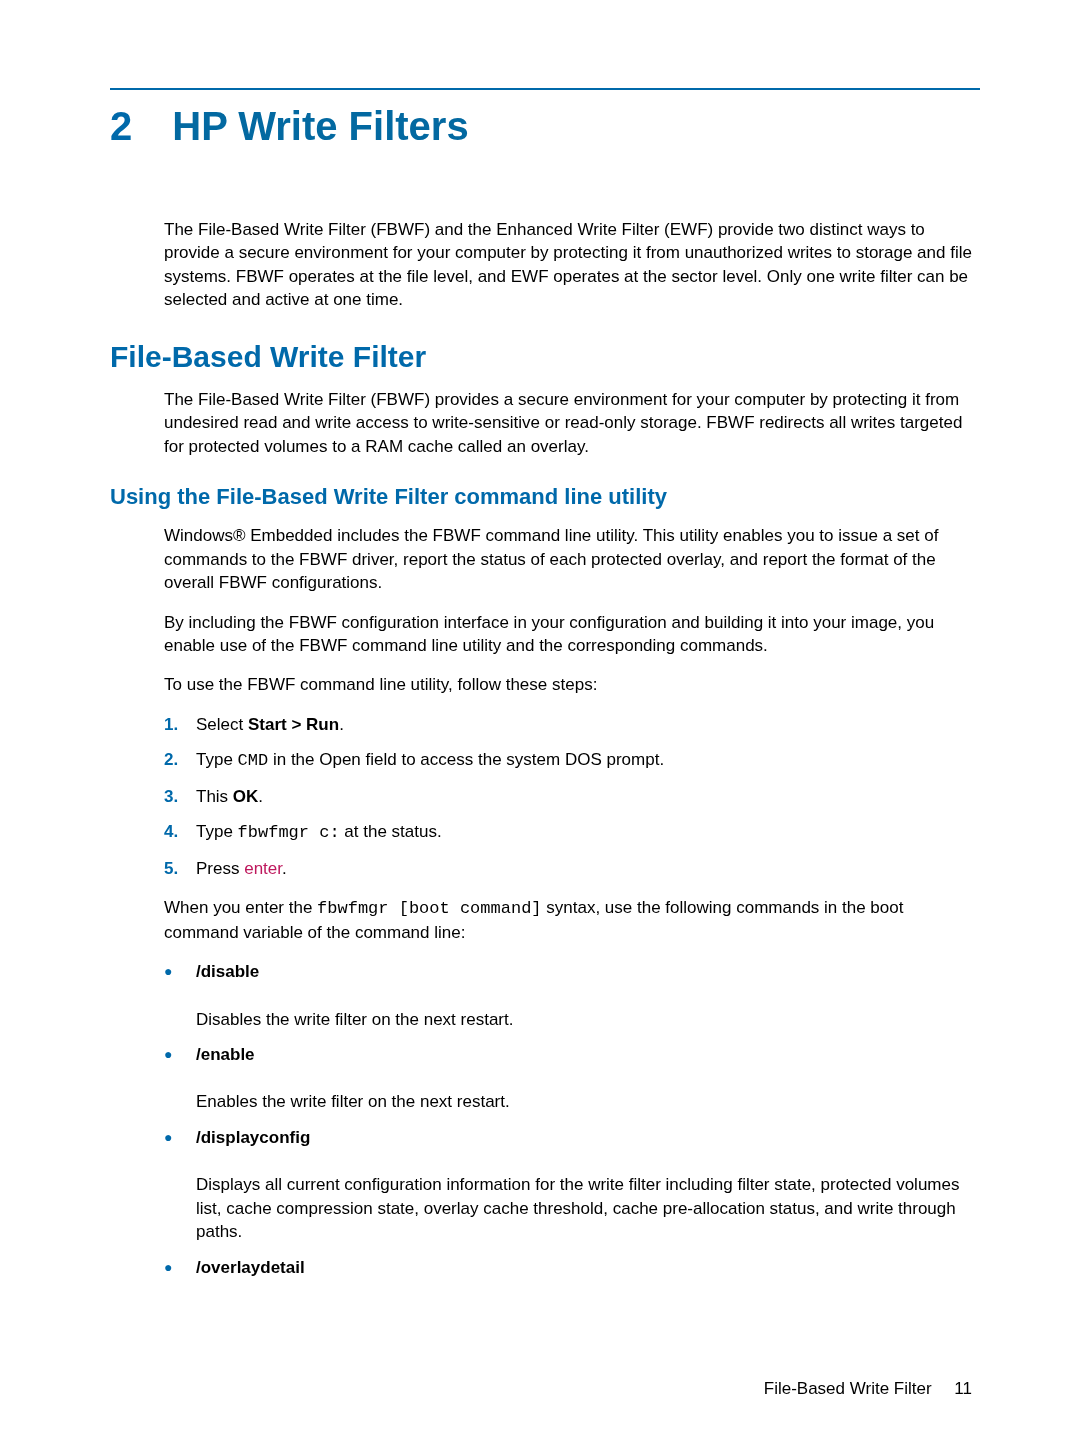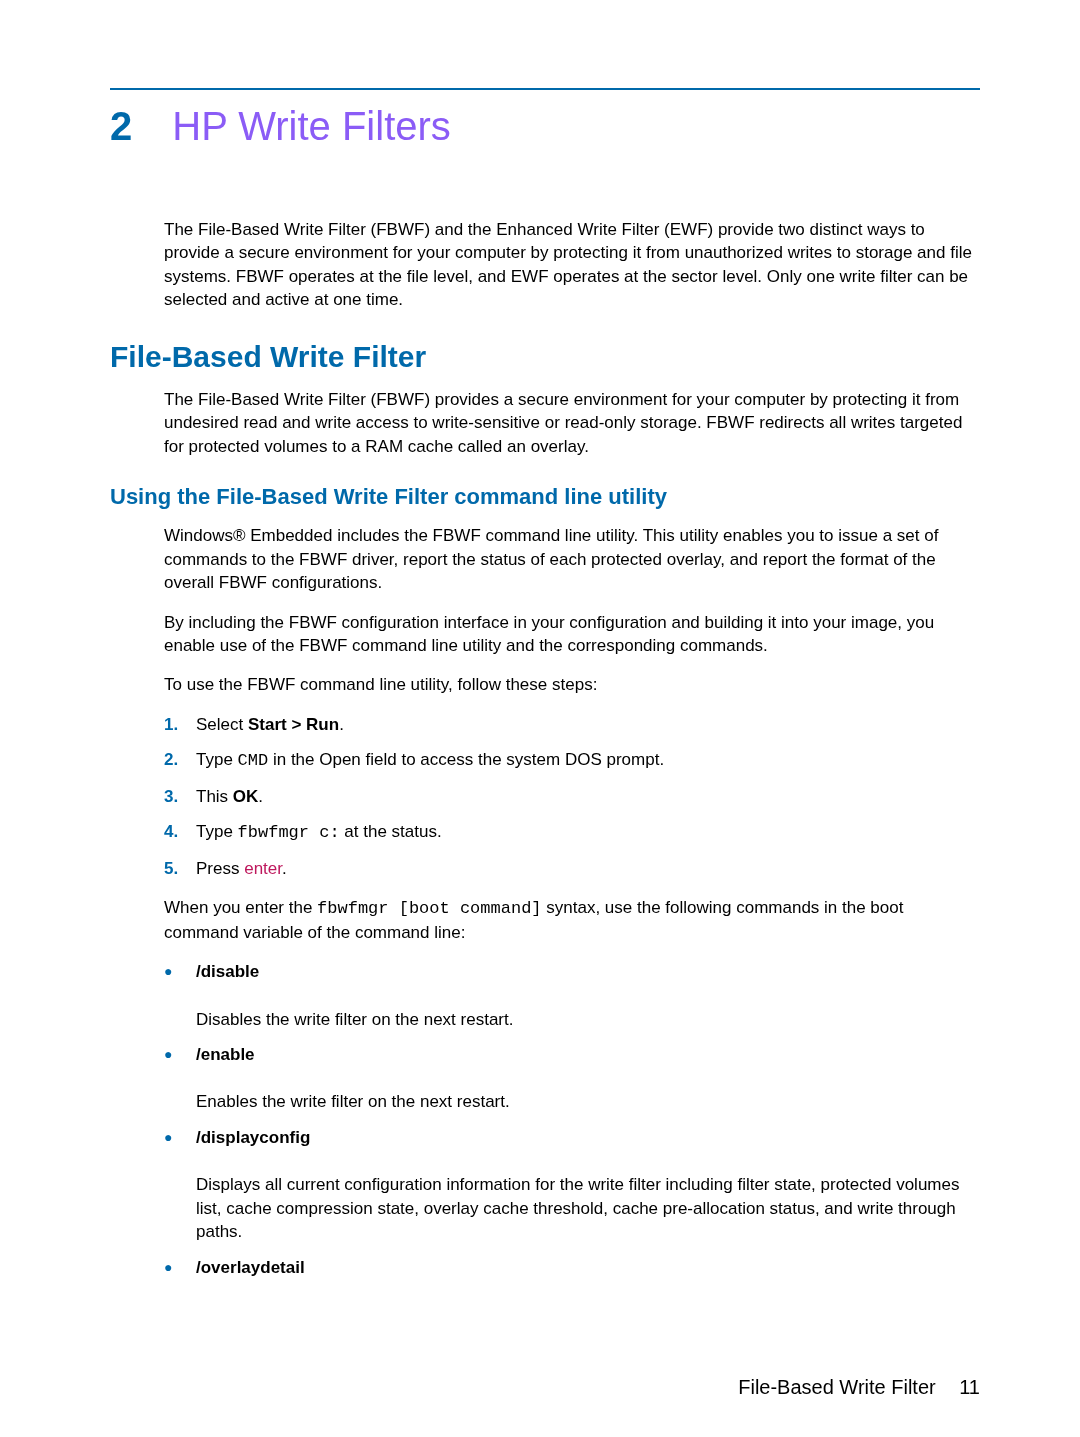--- a/index.html
+++ b/index.html
@@ -29,22 +29,22 @@
     margin-bottom: 72px;
   }
   .chapter-num {
     font-size: 40px;
     font-weight: 700;
     color: #0069aa;
     line-height: 1;
   }
   .chapter-title {
     font-size: 40px;
-    font-weight: 400;
-    color: #8b5cf6;
+    font-weight: 700;
+    color: #0369a1;
     line-height: 1;
   }
   .intro-block {
     margin-left: 54px;
     margin-right: 0;
   }
   p {
     font-size: 17px;
     line-height: 1.38;
     margin: 0 0 16px 0;
@@ -112,22 +112,22 @@
   }
   .mono {
     font-family: "Courier New", Courier, monospace;
   }
   .bold { font-weight: 700; }
   .key { color: #be185d; }
 
   .footer {
     position: absolute;
     bottom: 38px;
-    right: 100px;
-    font-size: 20px;
+    right: 108px;
+    font-size: 17px;
   }
   .footer .label { margin-right: 18px; }
 </style>
 </head>
 <body>
 
 <div class="page">
   <hr class="rule">
 
   <div class="chapter-head">

